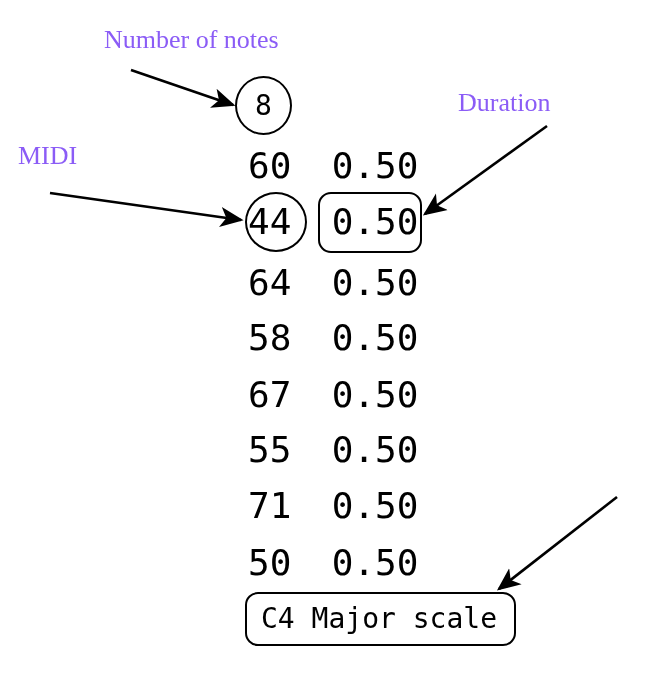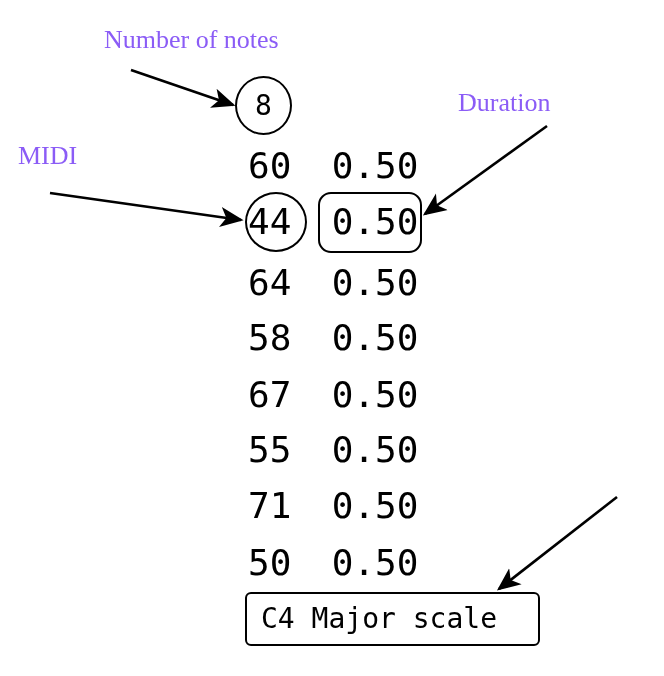--- a/index.html
+++ b/index.html
@@ -112,23 +112,23 @@
     top: 192px;
     width: 104px;
     height: 61px;
     pointer-events: none;
   }
 
   
   #credits-box {
     left: 245px;
     top: 592px;
-    width: 295px;
+    width: 271px;
     height: 54px;
-    border-radius: 6px;
+    border-radius: 13px;
     padding-left: 14px;
   }
   #credits-box .mono { font-size: 28px; }
 
   
   #arrow-layer {
     position: absolute;
     left: 0;
     top: 0;
     width: 664px;

